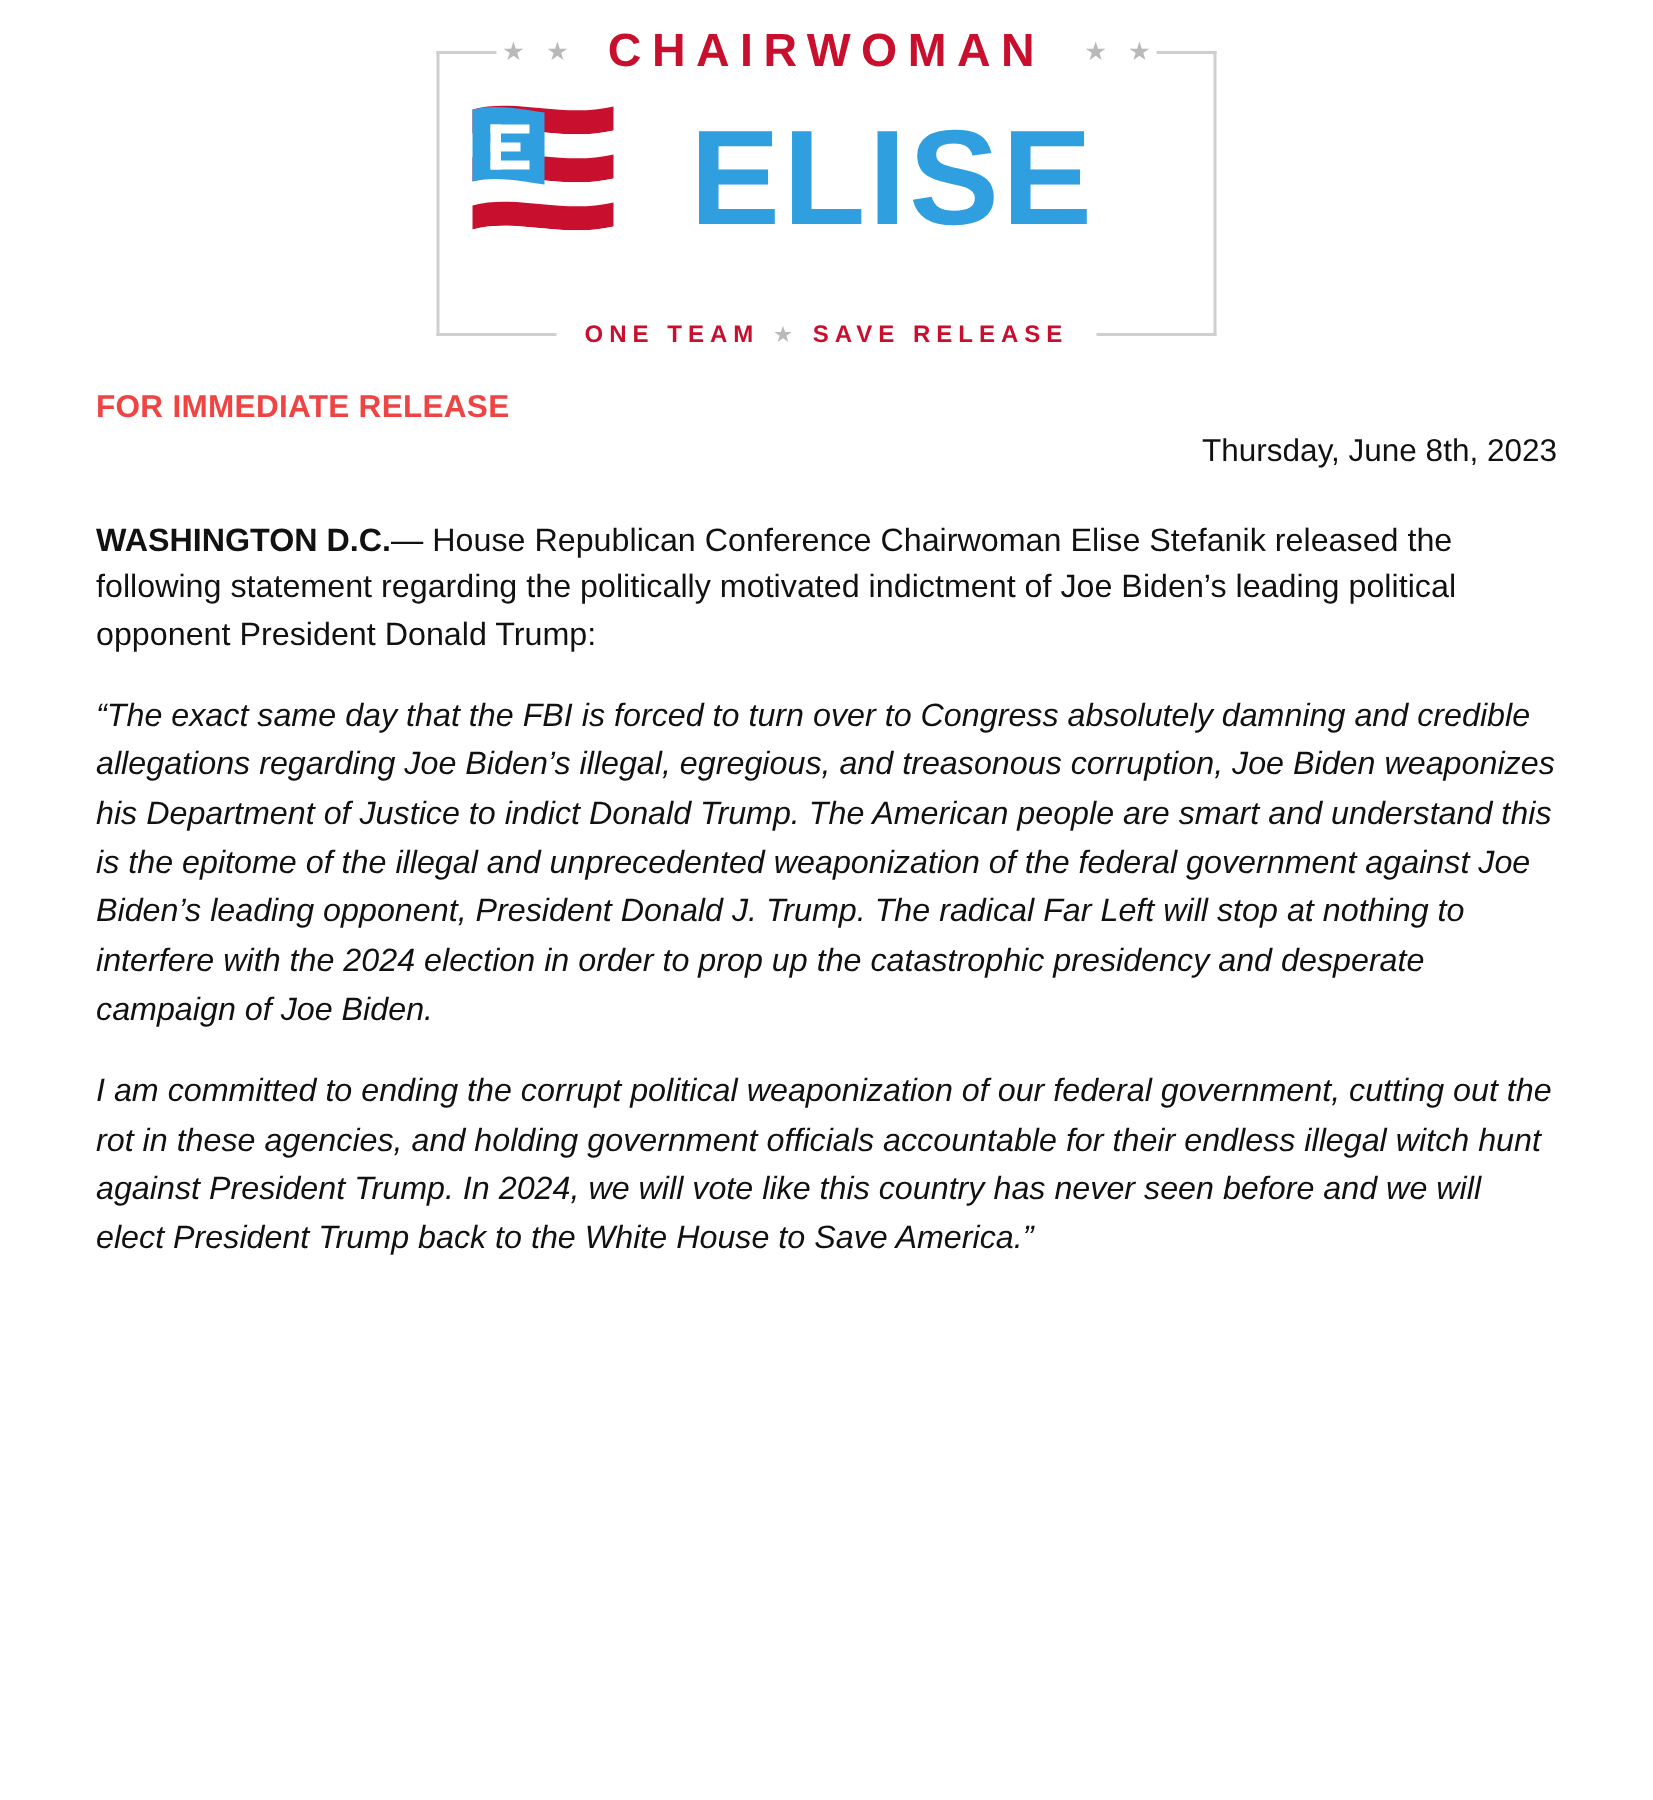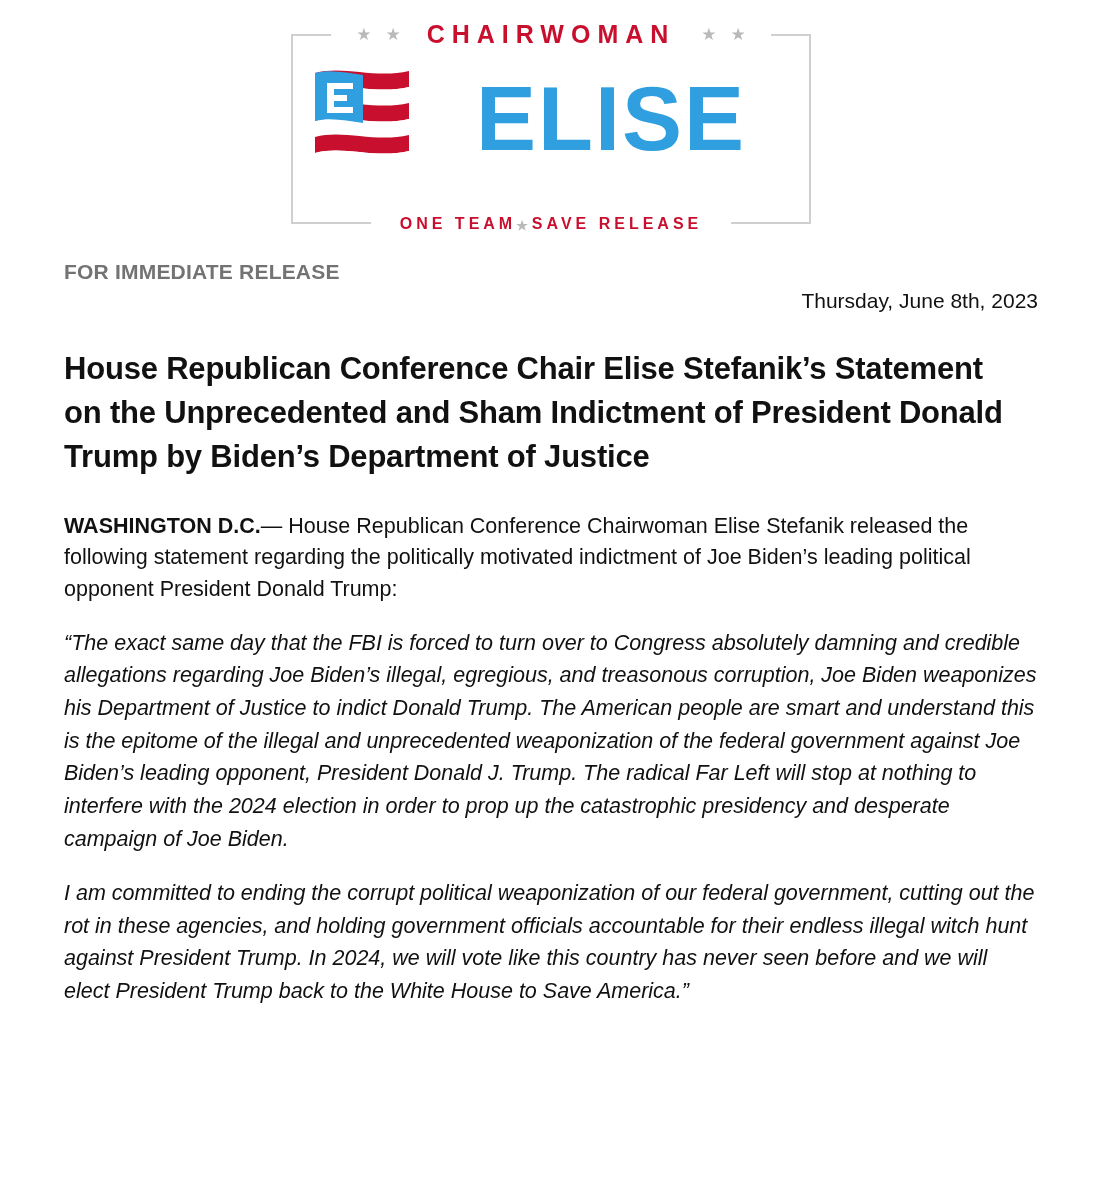--- a/index.html
+++ b/index.html
@@ -73,34 +73,34 @@
   .logo-top-row .star {
     color: #b9b9b9;
     font-size: 17px;
     line-height: 1;
   }
   .logo-chairwoman {
     background: #ffffff;
     padding: 0 12px;
     color: #c8102e;
     font-weight: bold;
-    font-size: 25px;
+    font-size: 31px;
     letter-spacing: 7px;
     white-space: nowrap;
   }
 
   .logo-main {
     position: absolute;
     top: 30px;
     left: 22px;
     right: 18px;
     height: 110px;
     display: flex;
     align-items: center;
-    gap: 38px;
+    gap: 22px;
   }
   .flag-e {
     width: 125px;
     height: 104px;
     position: relative;
     flex: none;
   }
   .logo-elise {
     color: #2f9fe0;
     font-weight: bold;
@@ -121,36 +121,37 @@
   }
   .logo-tagline {
     background: #ffffff;
     padding: 0 14px;
     color: #c8102e;
     font-size: 16px;
     font-weight: bold;
     letter-spacing: 4px;
     white-space: nowrap;
     display: flex;
-    align-items: flex-end;
+    align-items: flex-start;
+    gap: 10px;
   }
   .logo-tagline .star {
     color: #b9b9b9;
     font-size: 13px;
   }
 
   
   .doc {
     padding: 36px 64px 40px 64px;
   }
   .release-line {
     font-size: 21px;
     font-weight: bold;
     letter-spacing: 0.2px;
-    color: #737373;
+    color: #ef4444;
   }
   .release-date {
     font-size: 21px;
     margin-top: 5px;
     color: #111;
     text-align: right;
   }
   .headline {
     margin-top: 34px;
     font-size: 31px;
@@ -232,21 +233,20 @@
       </div>
 
     </div>
   </div>
 
   <div class="doc">
 
     <div class="release-line">FOR IMMEDIATE RELEASE</div>
     <div class="release-date">Thursday, June 8th, 2023</div>
 
-    <h1 class="headline">House Republican Conference Chair Elise Stefanik’s Statement on the Unprecedented and Sham Indictment of President Donald Trump by Biden’s Department of Justice</h1>
 
     <p class="lede">
       <span class="dateline">WASHINGTON D.C.</span><span>— House Republican Conference Chairwoman Elise Stefanik released the following statement regarding the politically motivated indictment of Joe Biden’s leading political opponent President Donald Trump:</span>
     </p>
 
     <p class="quote-para">“The exact same day that the FBI is forced to turn over to Congress absolutely damning and credible allegations regarding Joe Biden’s illegal, egregious, and treasonous corruption, Joe Biden weaponizes his Department of Justice to indict Donald Trump. The American people are smart and understand this is the epitome of the illegal and unprecedented weaponization of the federal government against Joe Biden’s leading opponent, President Donald J. Trump. The radical Far Left will stop at nothing to interfere with the 2024 election in order to prop up the catastrophic presidency and desperate campaign of Joe Biden.</p>
     <p class="quote-para">I am committed to ending the corrupt political weaponization of our federal government, cutting out the rot in these agencies, and holding government officials accountable for their endless illegal witch hunt against President Trump. In 2024, we will vote like this country has never seen before and we will elect President Trump back to the White House to Save America.”</p>
 
   </div>
 </div>

